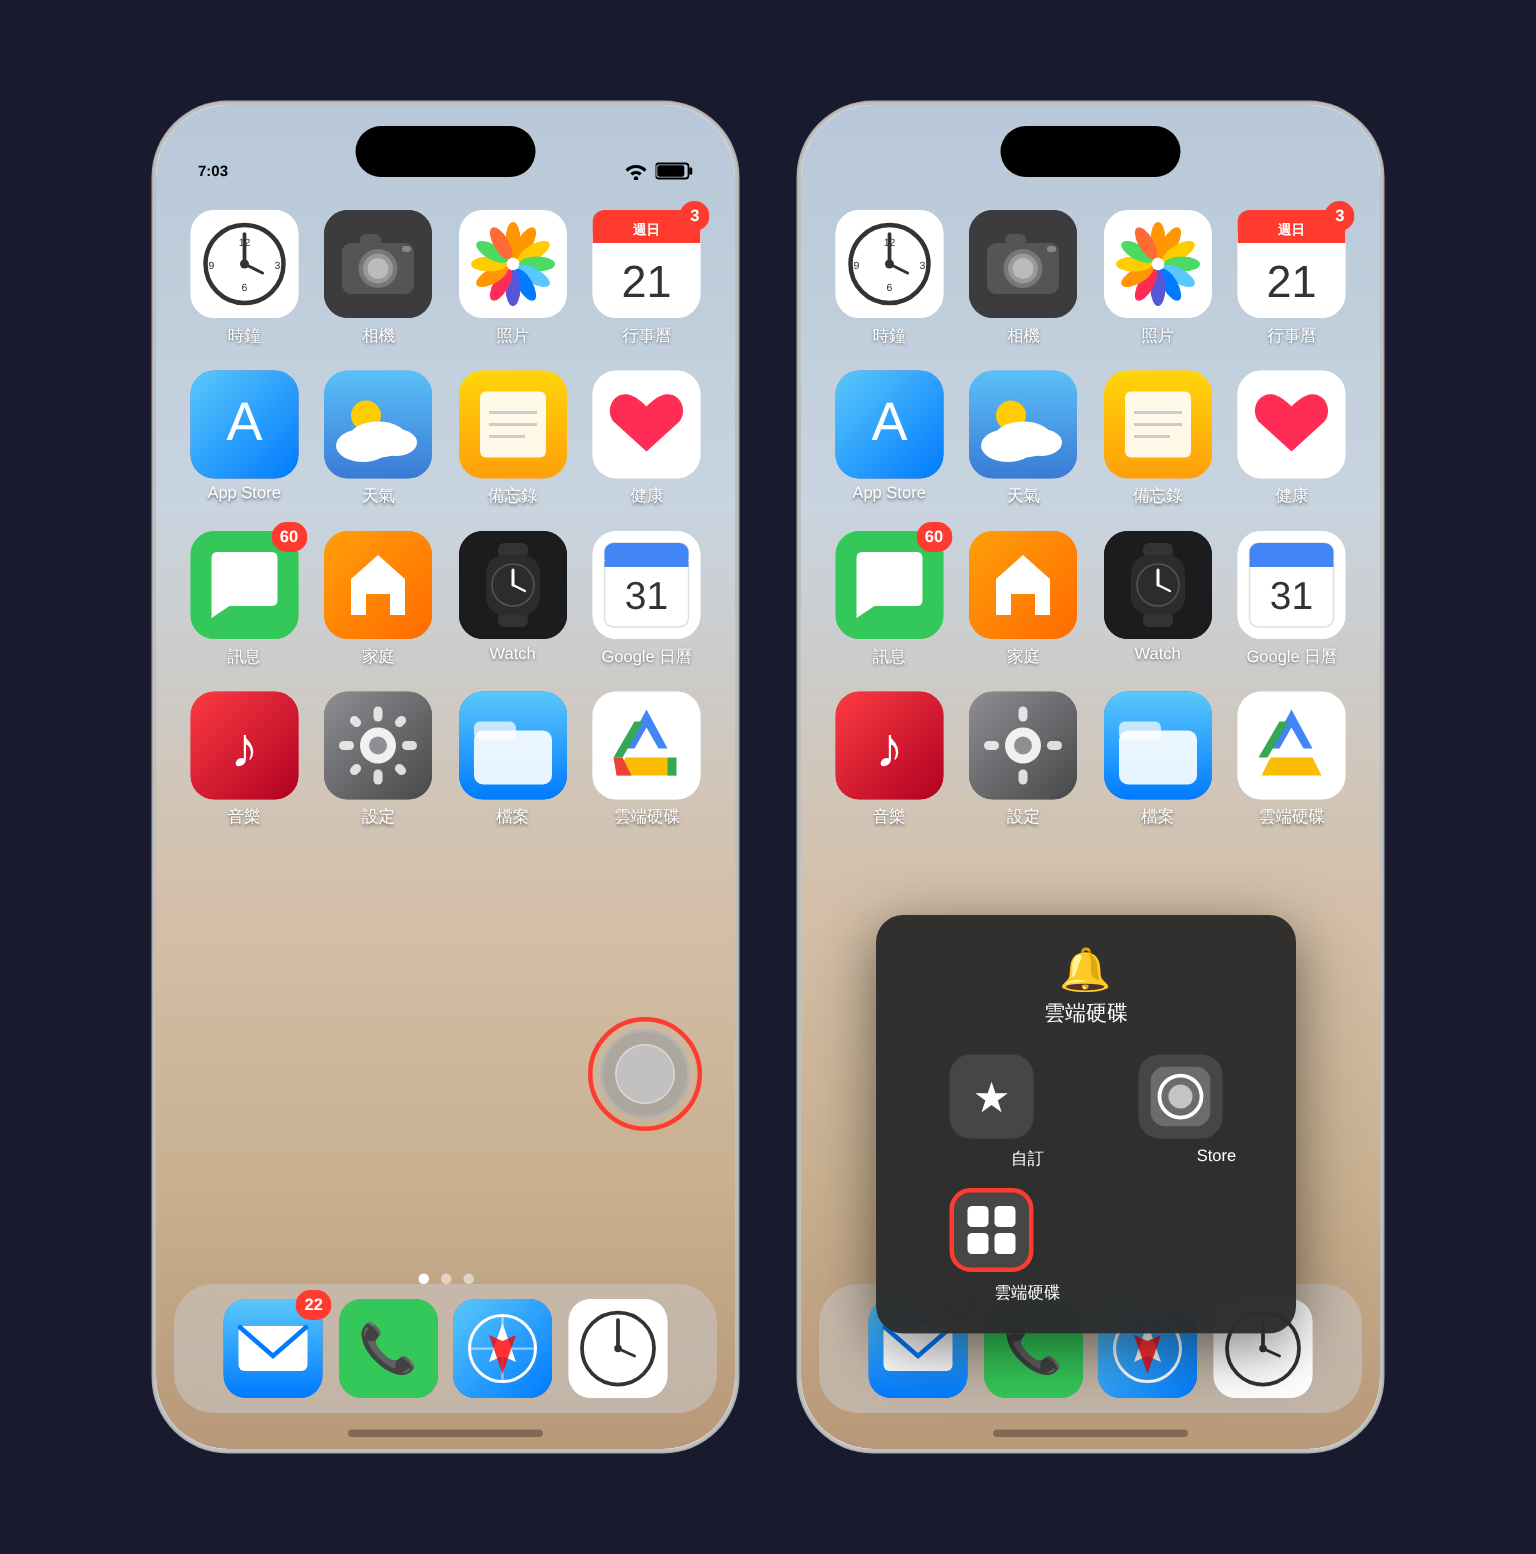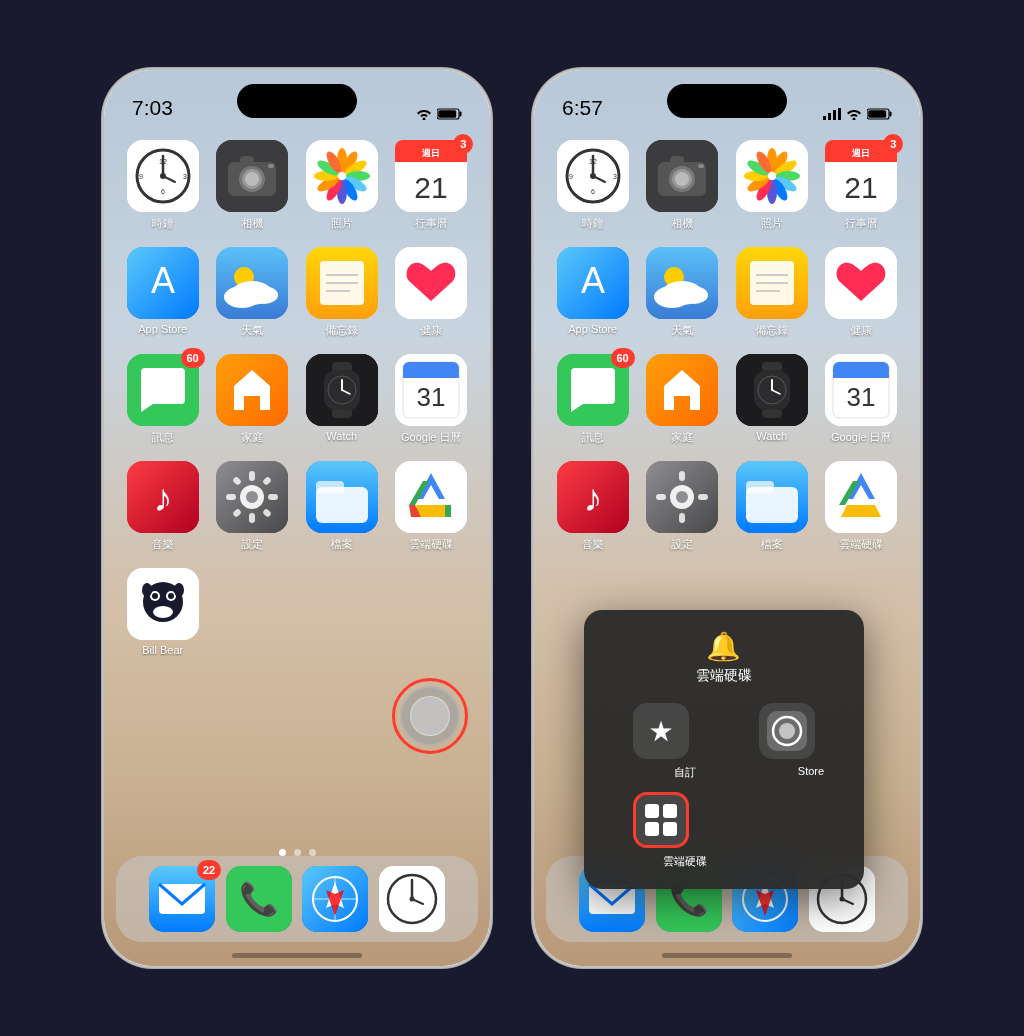--- a/index.html
+++ b/index.html
@@ -73,22 +73,22 @@
       right: 0;
       height: 54px;
       display: flex;
       justify-content: space-between;
       align-items: flex-end;
       padding: 0 28px 4px;
       z-index: 10;
     }
 
     .status-time {
-      font-size: 21px;
-      font-weight: 400;
+      font-size: 10px;
+      font-weight: 700;
       color: #000;
       display: flex;
       align-items: center;
       gap: 3px;
     }
 
     .status-icons {
       display: flex;
       align-items: center;
       gap: 5px;
@@ -627,36 +627,20 @@
               <polygon points="36,12 22,38 28,38 36,24 44,38 50,38" fill="#4285f4"></polygon>
               <polygon points="14,44 20,44 34,20 28,20" fill="#34a853"></polygon>
               <polygon points="22,44 50,44 56,56 16,56" fill="#fbbc05"></polygon>
               <polygon points="14,44 20,44 26,56 16,56" fill="#ea4335"></polygon>
               <polygon points="50,44 56,44 56,56 50,56" fill="#34a853"></polygon>
             </svg>
           </div>
           <span class="app-label">雲端硬碟</span>
         </div>
 
-        <div class="app-item">
-          <div class="app-icon color-billbear">
-            <svg viewBox="0 0 72 72">
-              <rect width="72" height="72" rx="16" fill="white"></rect>
-              <circle cx="36" cy="34" r="20" fill="#1a1a2e"></circle>
-              <circle cx="28" cy="28" r="5" fill="#fff"></circle>
-              <circle cx="44" cy="28" r="5" fill="#fff"></circle>
-              <circle cx="28" cy="28" r="3" fill="#1a1a2e"></circle>
-              <circle cx="44" cy="28" r="3" fill="#1a1a2e"></circle>
-              <ellipse cx="36" cy="44" rx="10" ry="6" fill="#fff"></ellipse>
-              <ellipse cx="20" cy="22" rx="5" ry="7" fill="#1a1a2e"></ellipse>
-              <ellipse cx="52" cy="22" rx="5" ry="7" fill="#1a1a2e"></ellipse>
-            </svg>
-          </div>
-          <span class="app-label">Bill Bear</span>
-        </div>
       </div>
 
       <div class="page-dots">
         <div class="dot active"></div>
         <div class="dot"></div>
         <div class="dot"></div>
       </div>
 
       <div class="dock">
         <div class="dock-item">
@@ -725,41 +709,20 @@
       <div class="home-bar"></div>
     </div>
   </div>
 </div>
 
 <div class="phone-container">
   <div class="phone-frame">
     <div class="phone-screen">
       <div class="dynamic-island"></div>
 
-      <div class="status-bar">
-        <span class="status-time">6:57</span>
-        <div class="status-icons">
-          <svg width="18" height="12" viewBox="0 0 18 12">
-            <rect x="0" y="8" width="3" height="4" fill="#000"></rect>
-            <rect x="5" y="5" width="3" height="7" fill="#000"></rect>
-            <rect x="10" y="2" width="3" height="10" fill="#000"></rect>
-            <rect x="15" y="0" width="3" height="12" fill="#000"></rect>
-          </svg>
-          <svg width="16" height="12" viewBox="0 0 16 12">
-            <path d="M8 2C5.2 2 2.7 3.1 1 5l1.5 1.5C3.8 5.1 5.8 4 8 4s4.2 1.1 5.5 2.5L15 5c-1.7-1.9-4.2-3-7-3z" fill="#000"></path>
-            <path d="M8 6c-1.5 0-2.8.6-3.8 1.5L5.7 9C6.4 8.4 7.2 8 8 8s1.6.4 2.3 1l1.5-1.5C10.8 6.6 9.5 6 8 6z" fill="#000"></path>
-            <circle cx="8" cy="11" r="1.5" fill="#000"></circle>
-          </svg>
-          <svg width="25" height="12" viewBox="0 0 25 12">
-            <rect x="0" y="1" width="22" height="10" rx="2" ry="2" fill="none" stroke="#000" stroke-width="1.2"></rect>
-            <rect x="22.5" y="3.5" width="2" height="5" rx="1" fill="#000"></rect>
-            <rect x="1.2" y="2.2" width="18" height="7.6" rx="1.5" fill="#000"></rect>
-          </svg>
-        </div>
-      </div>
 
       <div class="app-grid">
         <div class="app-item">
           <div class="app-icon icon-bg-clock">
             <svg viewBox="0 0 72 72">
               <rect width="72" height="72" rx="16" fill="white"></rect>
               <circle cx="36" cy="36" r="26" fill="none" stroke="#333" stroke-width="3"></circle>
               <circle cx="36" cy="36" r="3" fill="#333"></circle>
               <line x1="36" y1="36" x2="36" y2="16" stroke="#333" stroke-width="2.5" stroke-linecap="round"></line>
               <line x1="36" y1="36" x2="48" y2="42" stroke="#333" stroke-width="2" stroke-linecap="round"></line>

